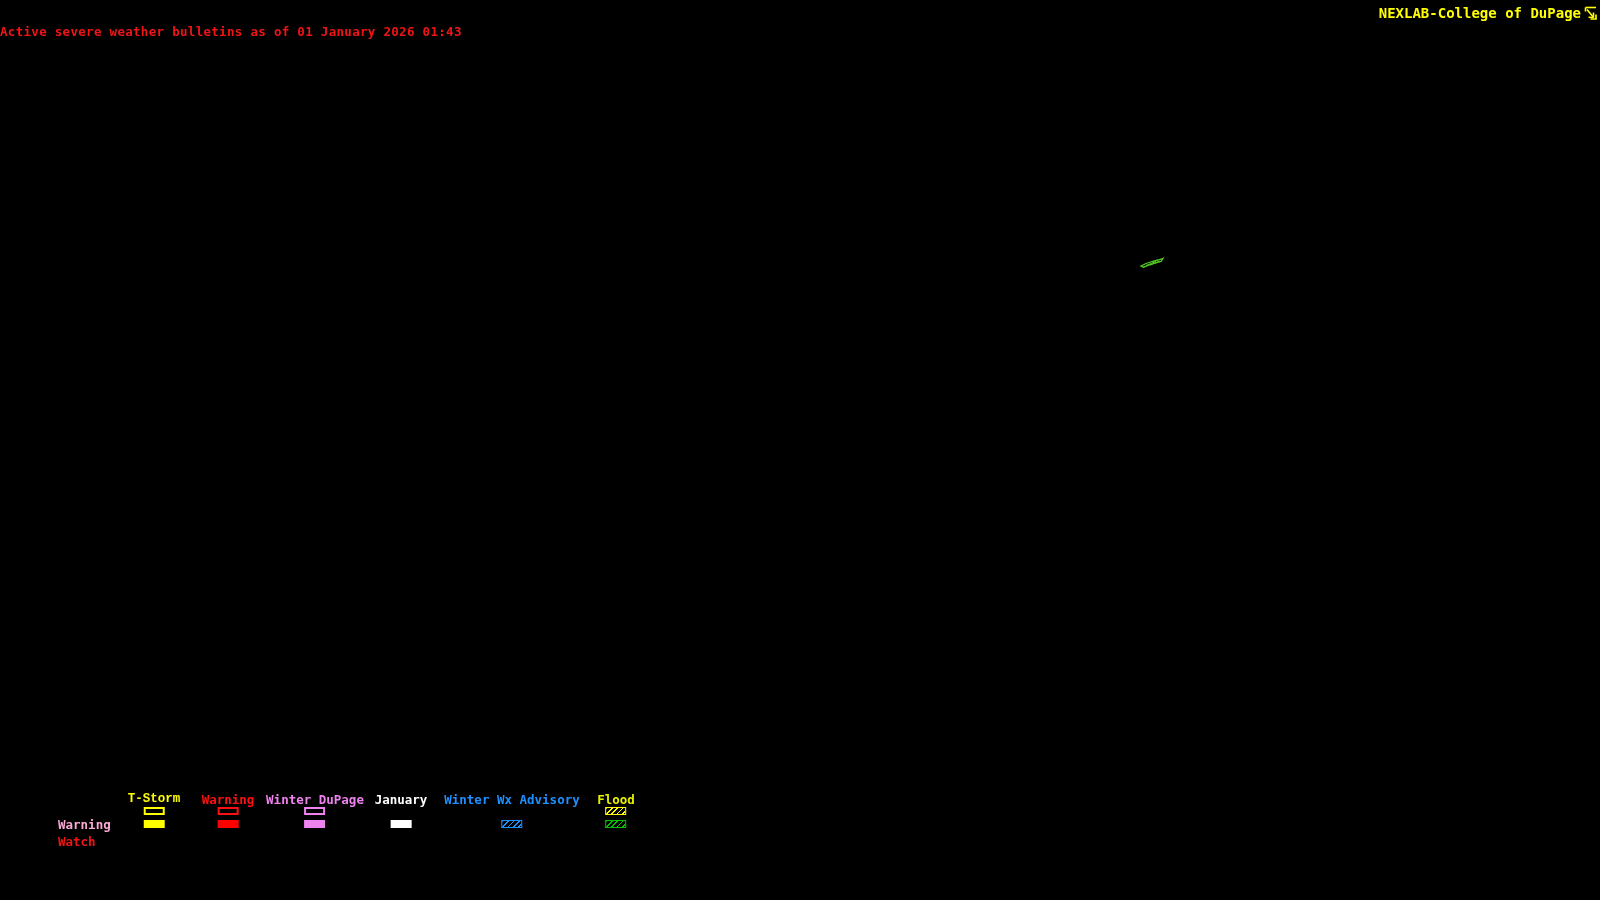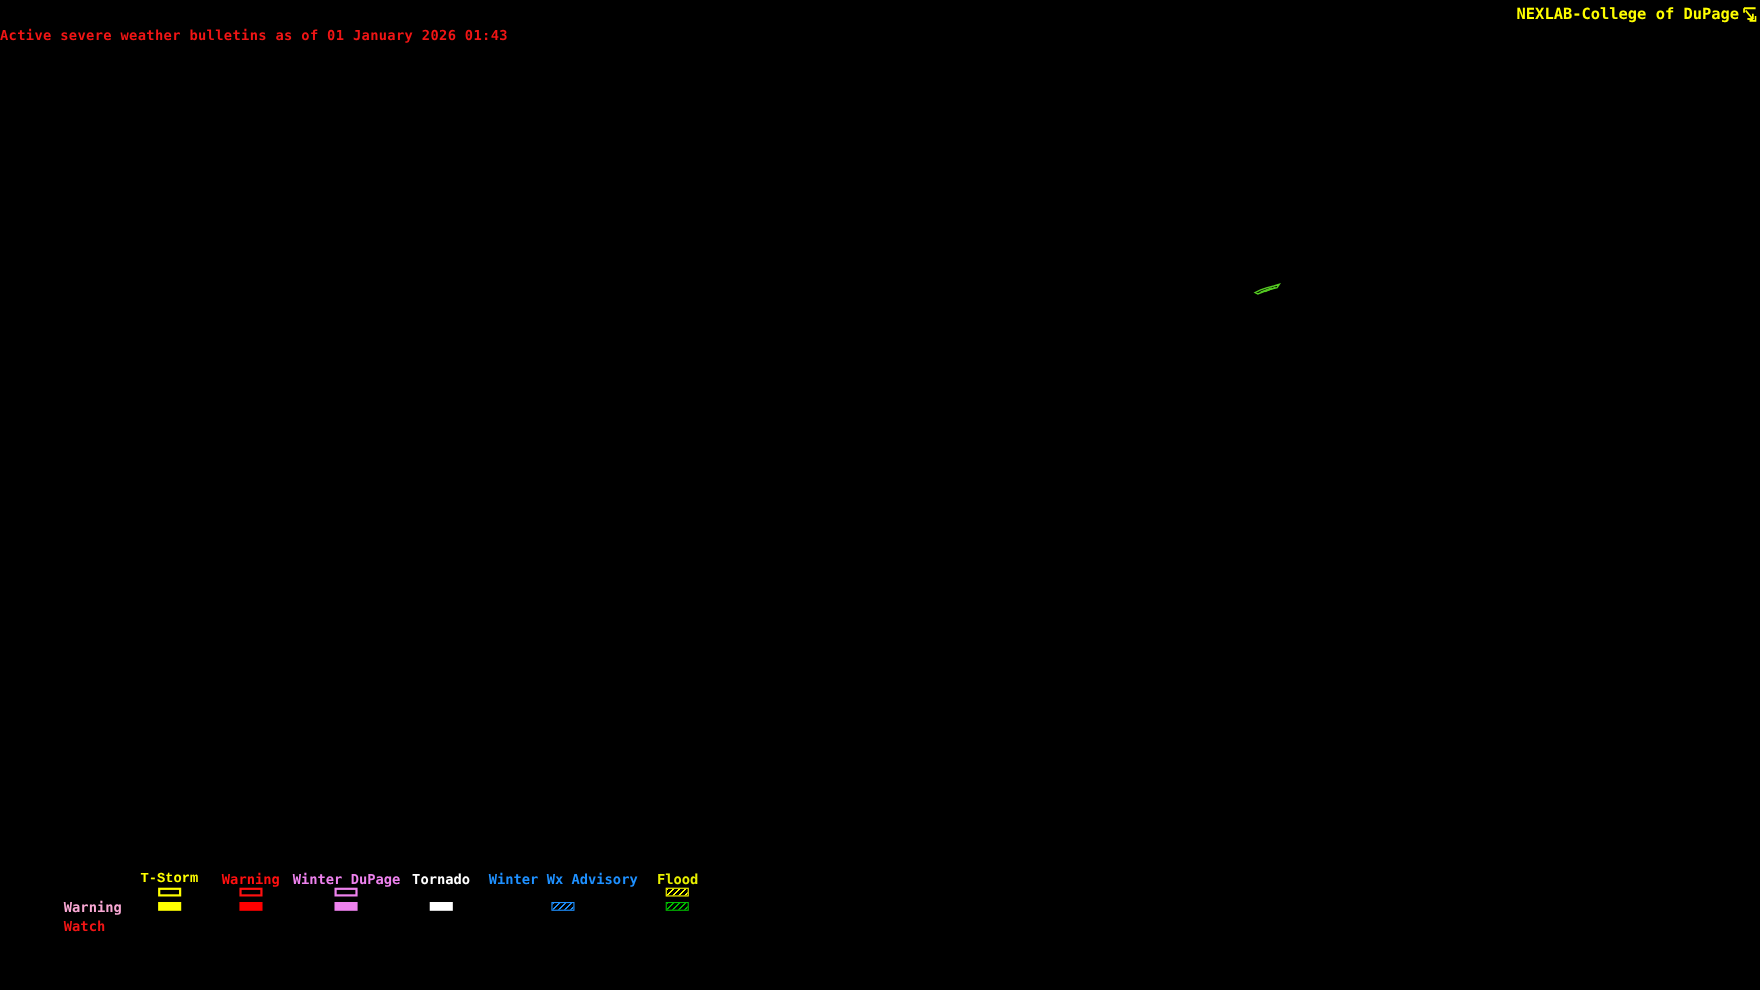--- a/index.html
+++ b/index.html
@@ -72,21 +72,21 @@
         <div class="leg-head" style="--c: #ff1010;">Warning</div>
         <div class="sw outline" style="--c: #ff1010;"></div>
         <div class="sw fill" style="--c: #ff0000;"></div>
       </div>
       <div class="leg-col" style="left: 315px;">
         <div class="leg-head" style="--c: #ee82ee;">Winter DuPage</div>
         <div class="sw outline" style="--c: #ee82ee;"></div>
         <div class="sw fill" style="--c: #ee82ee;"></div>
       </div>
       <div class="leg-col" style="left: 401px;">
-        <div class="leg-head" style="--c: #ffffff;">Tornado</div>
+        <div class="leg-head" style="--c: #ffffff;">January</div>
         <div class="sw none"></div>
         <div class="sw fill" style="--c: #ffffff;"></div>
       </div>
       <div class="leg-col" style="left: 512px;">
         <div class="leg-head" style="--c: #1e90ff;">Winter Wx Advisory</div>
         <div class="sw none"></div>
         <div class="sw hatch" style="--c: #1e90ff;"></div>
       </div>
       <div class="leg-col" style="left: 616px;">
         <div class="leg-head" style="--c: #e8f000;">Flood</div>

